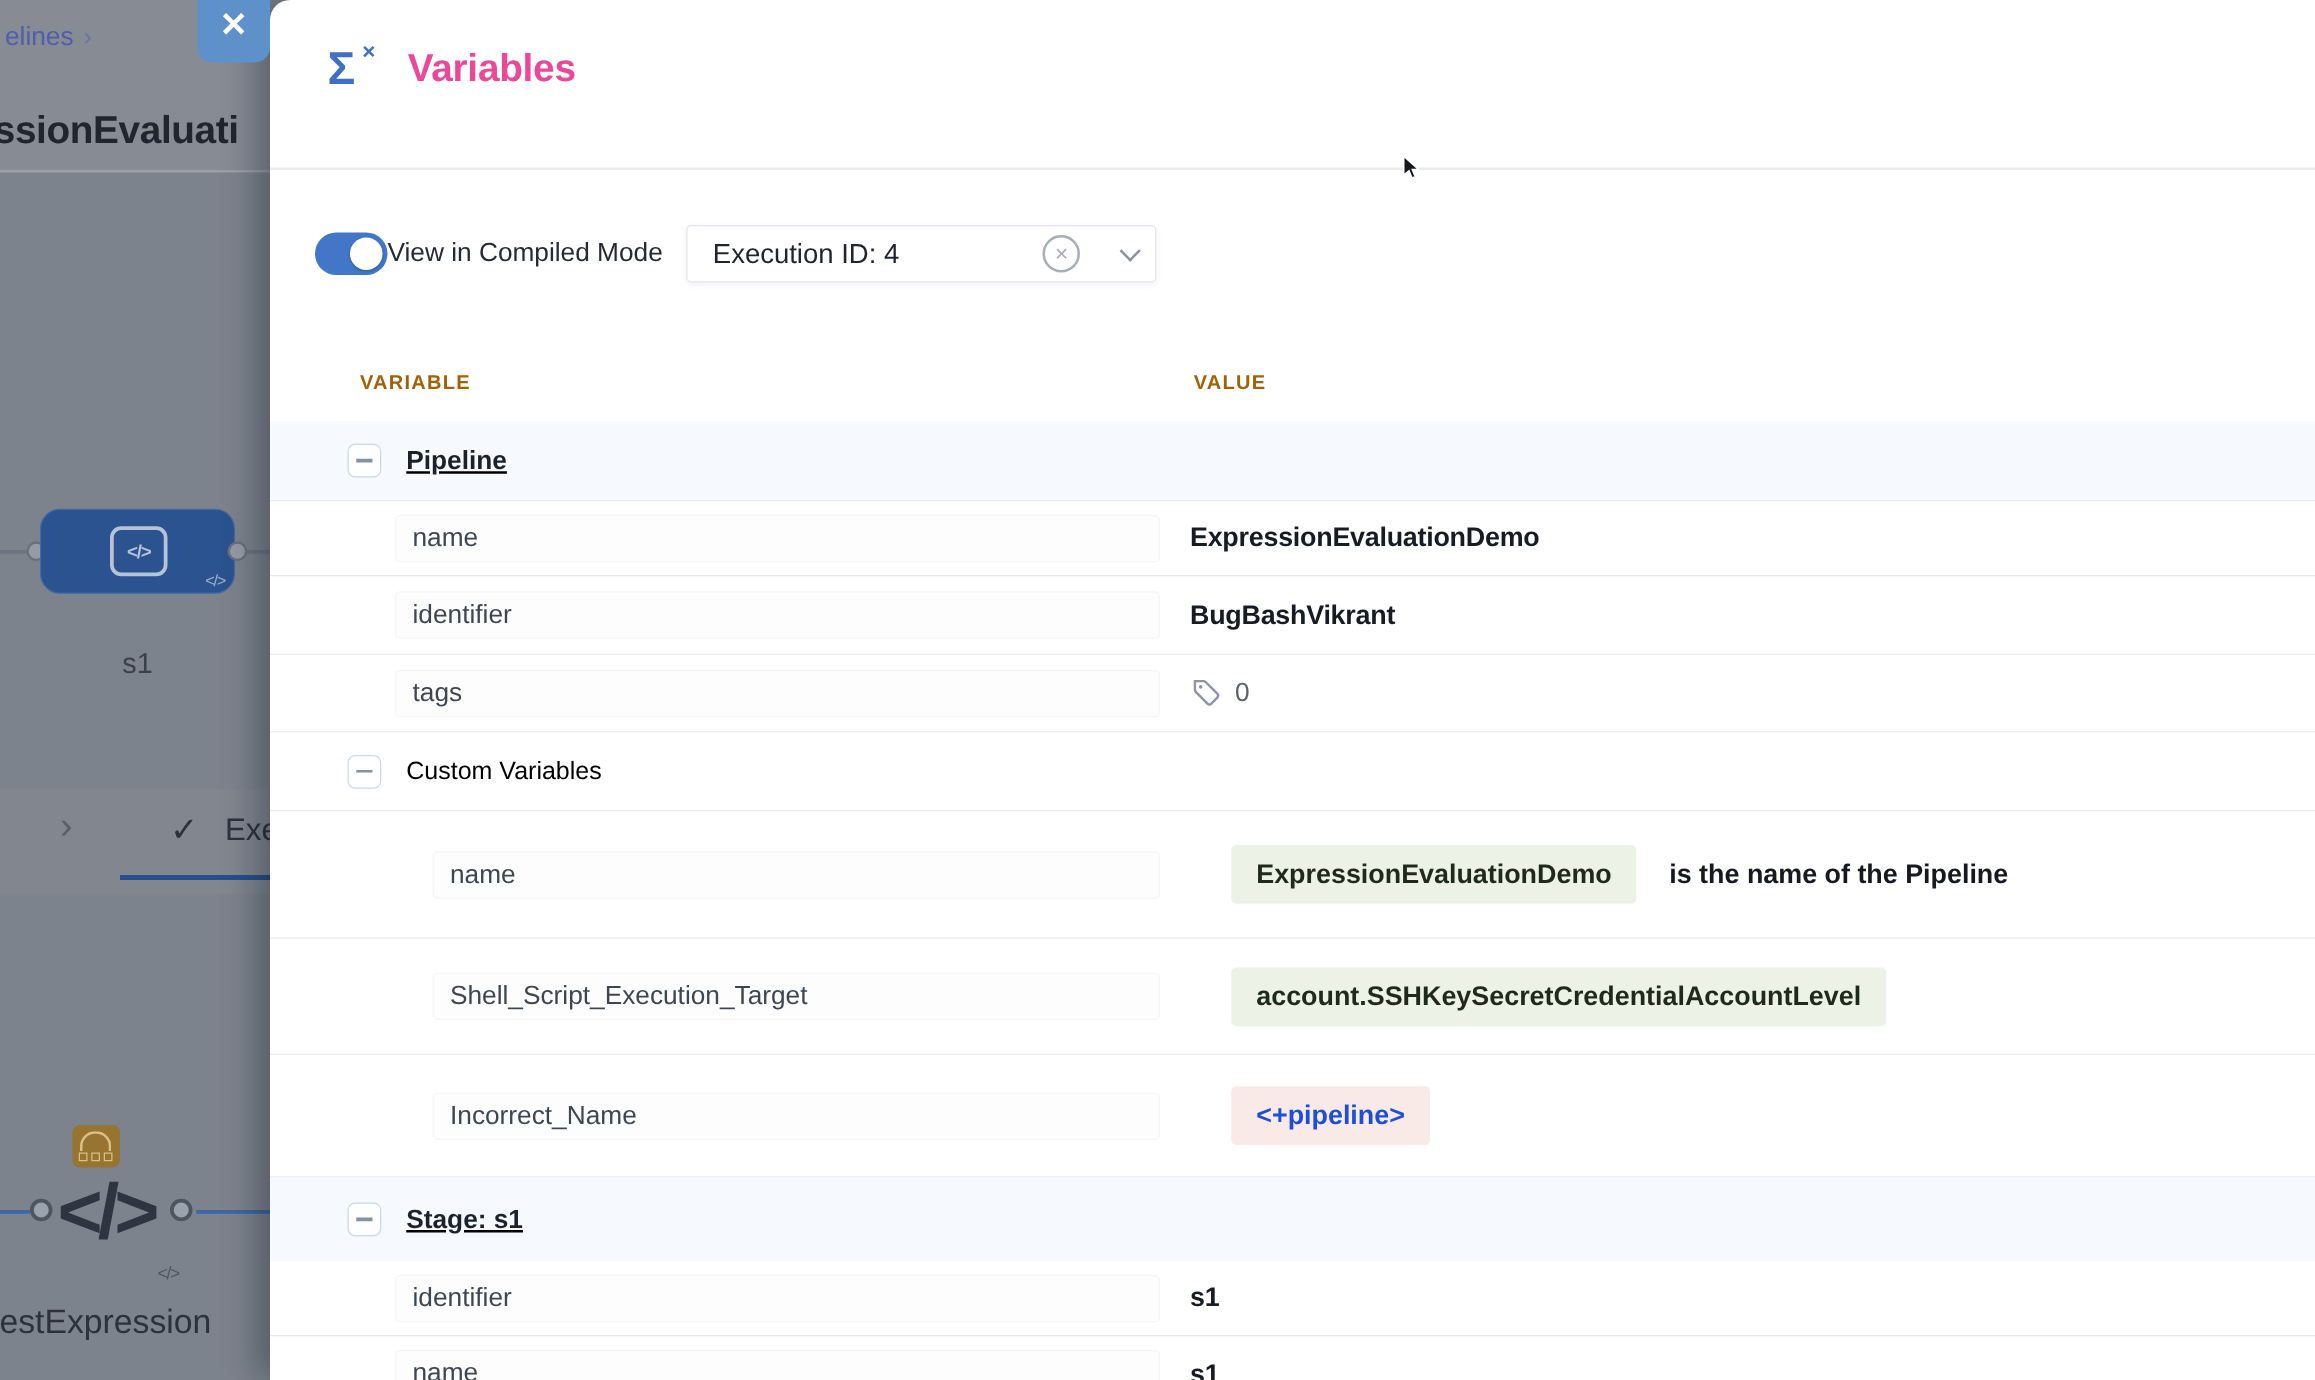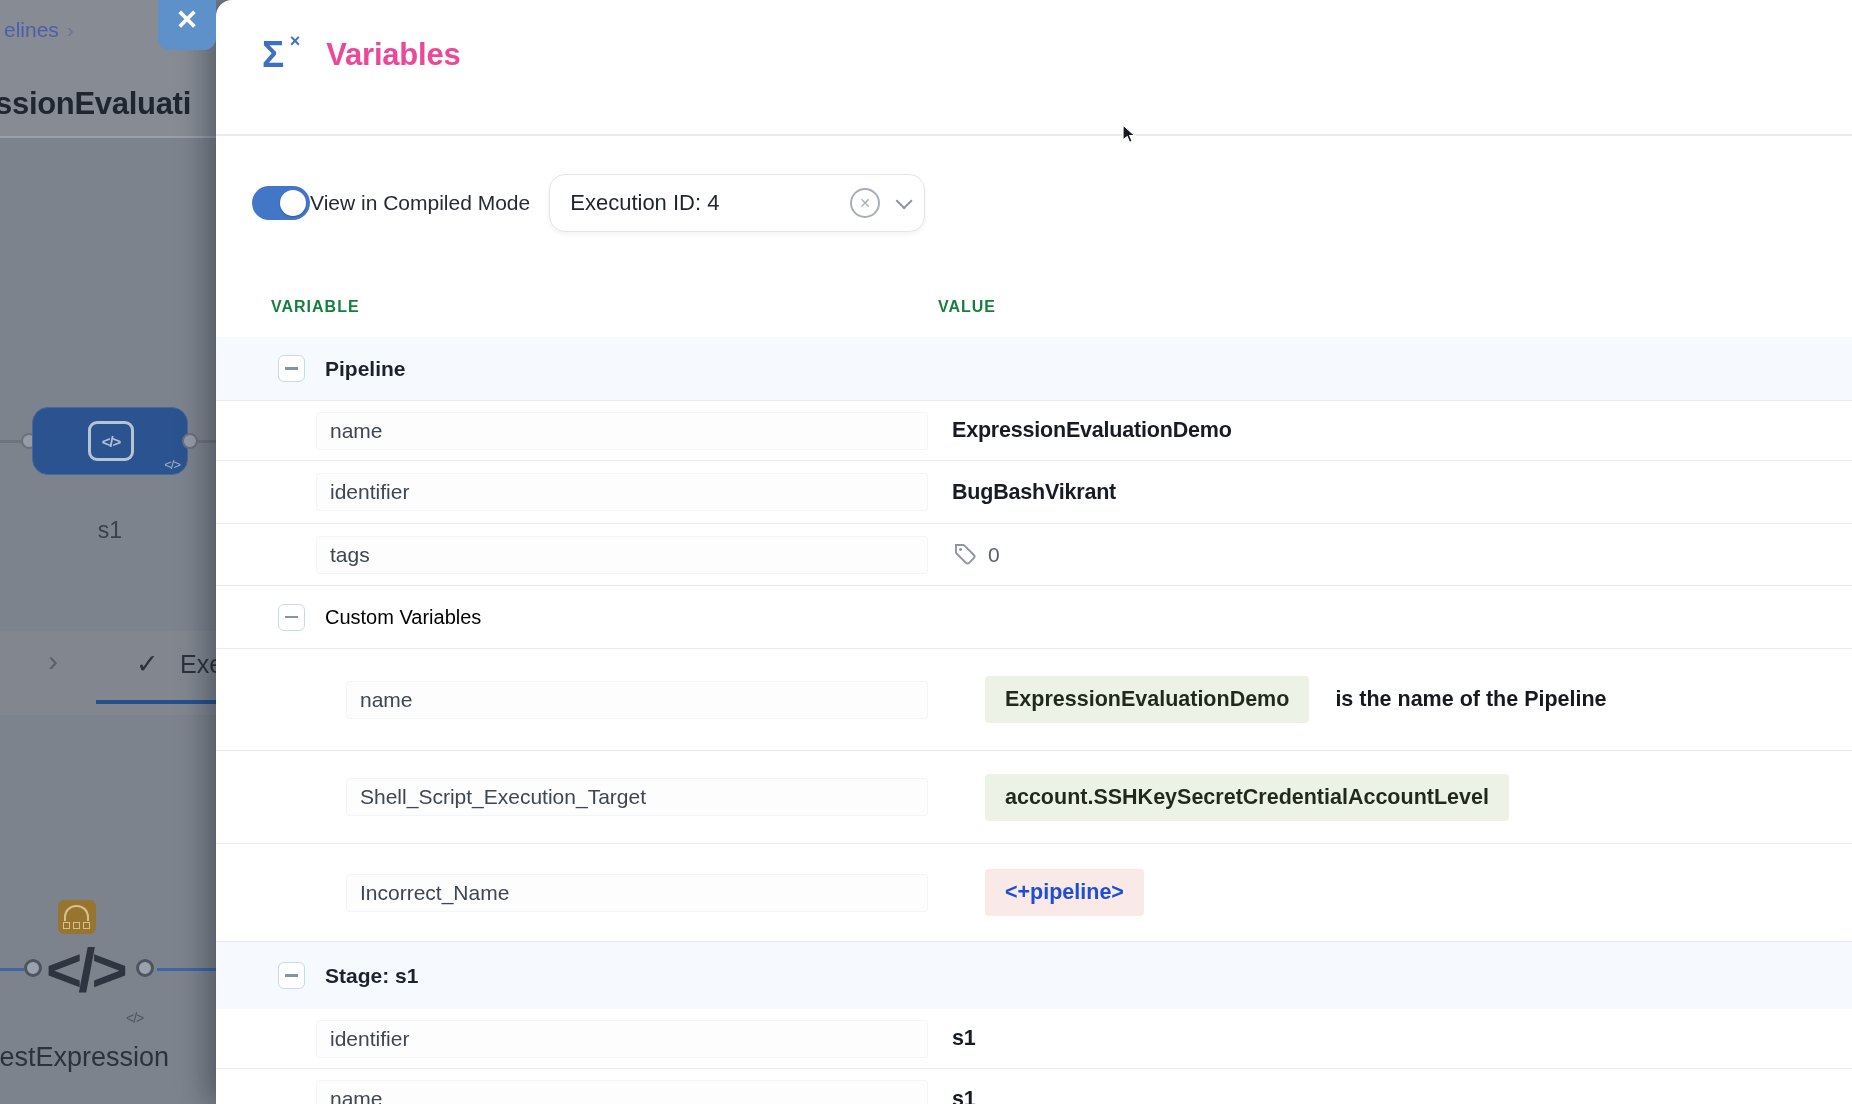--- a/index.html
+++ b/index.html
@@ -55,37 +55,37 @@
   .sigma-icon .sup { position:absolute; right:-16px; top:-4px; font-size:18px; font-weight:700; }
   .dr-title { margin-left:42px; font-size:31px; font-weight:700; color:#ec4899; letter-spacing:-0.2px; }
   .dr-headerline { position:absolute; left:0; top:134px; width:100%; height:1.5px; background:#e9ebef; }
   .cursor { position:absolute; left:906px; top:124px; z-index:4; }
 
   .controls { position:absolute; left:36px; top:174px; height:58px; display:flex; align-items:center; }
   .toggle { position:relative; width:58px; height:34px; border-radius:17px; background:#4277c7; cursor:pointer; flex:0 0 auto; }
   .toggle .knob { position:absolute; right:4px; top:4px; width:26px; height:26px; border-radius:50%; background:#ffffff;
                   box-shadow:0 1px 2px rgba(0,0,0,0.25); }
   .toggle-label { font-size:21px; color:#262b33; white-space:nowrap; }
-  .select { margin-left:19px; width:376px; height:58px; background:#ffffff; border:1.5px solid #e2e5ea; border-radius:16px;
-            box-shadow:0 2px 5px rgba(31,41,55,0.06); display:flex; align-items:center; padding:0 16px 0 20px; cursor:pointer; }
+  .select { margin-left:19px; width:376px; height:46px; background:#ffffff; border:1.5px solid #e2e5ea; border-radius:4px;
+            box-shadow:0 2px 5px rgba(31,41,55,0.06); display:flex; align-items:center; padding:0 16px 0 20px; cursor:pointer;gap:16px; }
   .select-value { flex:1; font-size:22px; color:#1f242d; white-space:nowrap; }
   .clear-icon { width:30px; height:30px; border-radius:50%; border:2px solid #a8aeb9; color:#a8aeb9;
                 font-size:14px; display:flex; align-items:center; justify-content:center; margin-right:16px; cursor:pointer; }
   .chev-down { width:12px; height:12px; border-right:2.5px solid #8b93a0; border-bottom:2.5px solid #8b93a0;
                transform:rotate(45deg) translateY(-3px); }
 
   
   .vtable { position:absolute; left:0; top:276px; width:100%; }
   .vhead { display:flex; height:61px; align-items:center; padding-left:55px;
-           font-size:16px; font-weight:700; letter-spacing:1px; color:#15803d; }
+           font-size:16px; font-weight:700; letter-spacing:1px; color:#a16207;margin-left:17px; }
   .vhead .h-var { width:667px; }
   .vrow { display:flex; align-items:center; border-bottom:1px solid #e8eaee; }
   .c-label { width:736px; display:flex; align-items:center; }
   .c-value { flex:1; display:flex; align-items:center; }
-  .section { background:#f6f9fd; }
+  .section { background:#f6f9fd;text-decoration:underline; }
   .section .sec-title { font-size:21px; font-weight:700; color:#1c222c; }
   .sec-plain { background:#ffffff; }
   .minus-box { width:27px; height:27px; border-radius:6px; background:#ffffff; border:1.5px solid #c7d9ec;
                display:flex; align-items:center; justify-content:center; margin-right:20px; cursor:pointer; flex:0 0 auto; }
   .minus-box .dash { width:13px; height:2.5px; background:#8494a6; }
   .lbl { flex:1; margin-right:24px; padding:7px 14px; font-size:21px; color:#3e4651;
          background:#fdfdfe; box-shadow:inset 0 0 0 1px #f4f5f8; border-radius:4px; }
   .val { font-size:21.5px; font-weight:700; color:#171c24; letter-spacing:-0.2px; }
   .chip { display:inline-block; padding:11px 20px; border-radius:4px; font-size:21.5px; font-weight:700; margin-left:33px; }
   .chip-green { background:#ecf3e6; color:#1f2a1c; }

